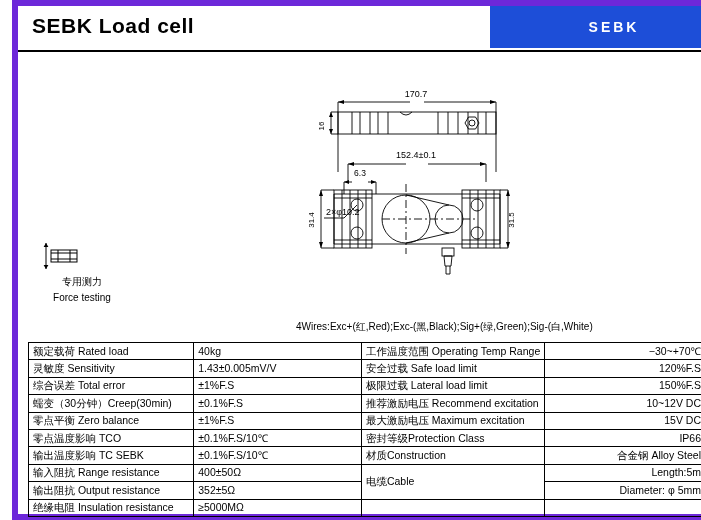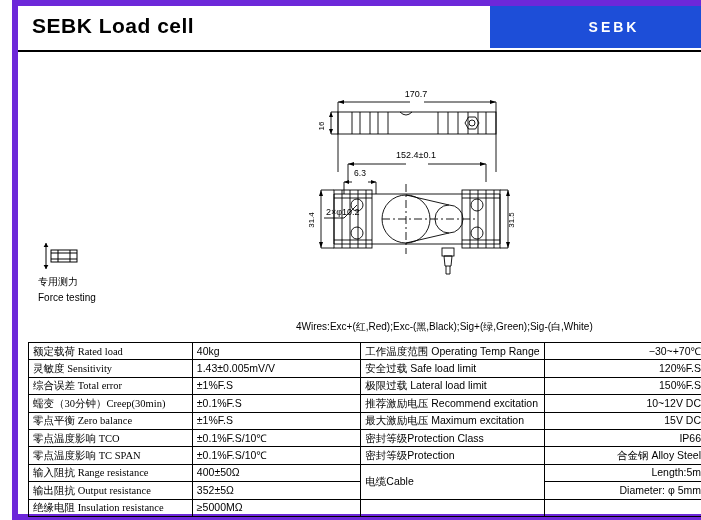--- a/index.html
+++ b/index.html
@@ -69,20 +69,21 @@
     width: 44px;
     height: 30px;
     margin-left: 6px;
     position: relative;
   }
   .force-label {
     font-size: 10px;
     line-height: 13px;
     margin-top: 3px;
     margin-left: 2px;
+    text-align: center;
   }
   svg.dwg {
     position: absolute;
     left: 120px;
     top: 0px;
   }
   
   .tp-row {
     position: relative;
     height: 28px;
@@ -109,21 +110,21 @@
     border-collapse: collapse;
     font-size: 10.5px;
   }
   .spec td {
     border: 1px solid #000;
     height: 16.4px;
     padding: 0 4px;
     line-height: 15px;
     white-space: nowrap;
   }
-  .c-name { width: 160px; font-family: Liberation Serif, serif; }
+  .c-name { width: 160px; }
   .c-val  { width: 178px; }
   .c-name2 { width: 168px; }
   .c-val2 { width: 168px; text-align: right; }
 </style>
 </head>
 <body>
 
 <div class="page">
 
   <div class="header">
@@ -305,23 +306,23 @@
         <td class="c-name2">最大激励电压 Maximum excitation</td>
         <td class="c-val2">15V DC</td>
       </tr>
       <tr>
         <td class="c-name">零点温度影响 TCO</td>
         <td class="c-val">±0.1%F.S/10℃</td>
         <td class="c-name2">密封等级Protection Class</td>
         <td class="c-val2">IP66</td>
       </tr>
       <tr>
-        <td class="c-name">零点温度影响 TC SPAN</td>
+        <td class="c-name">输出温度影响 TC SEBK</td>
         <td class="c-val">±0.1%F.S/10℃</td>
-        <td class="c-name2">密封等级Protection</td>
+        <td class="c-name2">材质Construction</td>
         <td class="c-val2">合金钢  Alloy Steel</td>
       </tr>
       <tr>
         <td class="c-name">输入阻抗 Range resistance</td>
         <td class="c-val">400±50Ω</td>
         <td class="c-name2" rowspan="2">电缆Cable</td>
         <td class="c-val2">Length:5m</td>
       </tr>
       <tr>
         <td class="c-name">输出阻抗 Output resistance</td>

